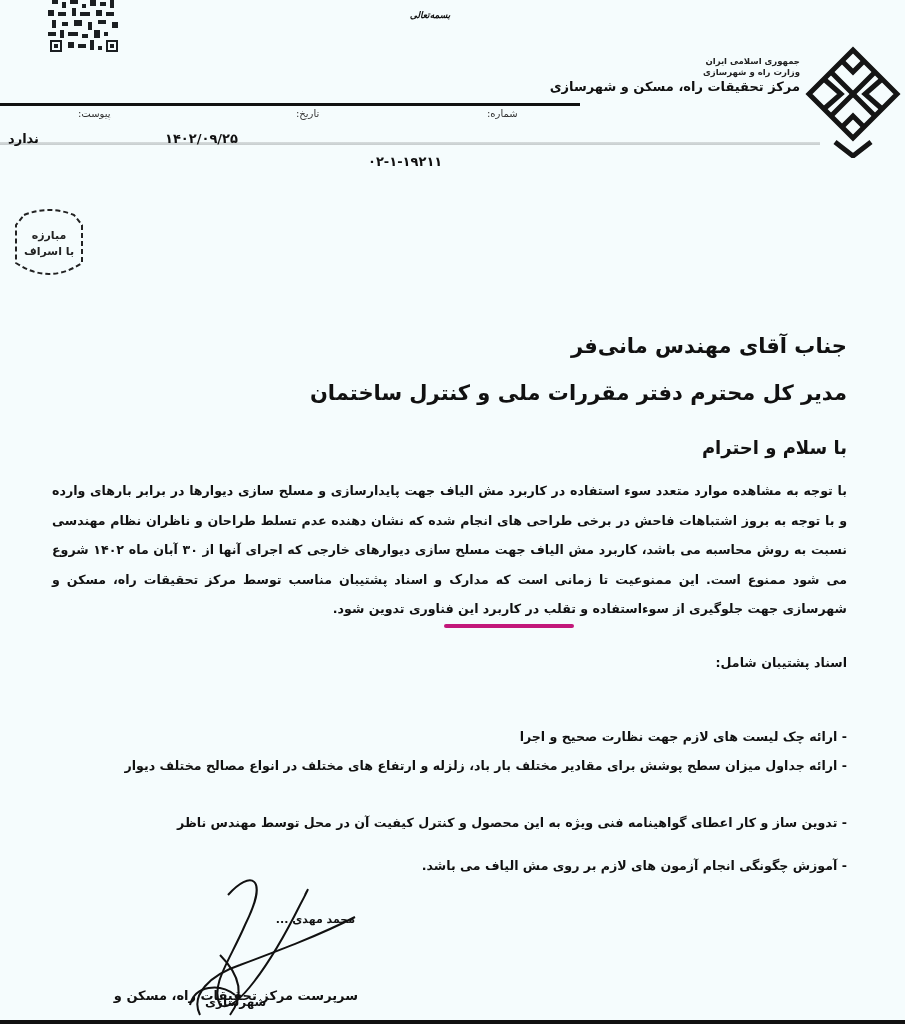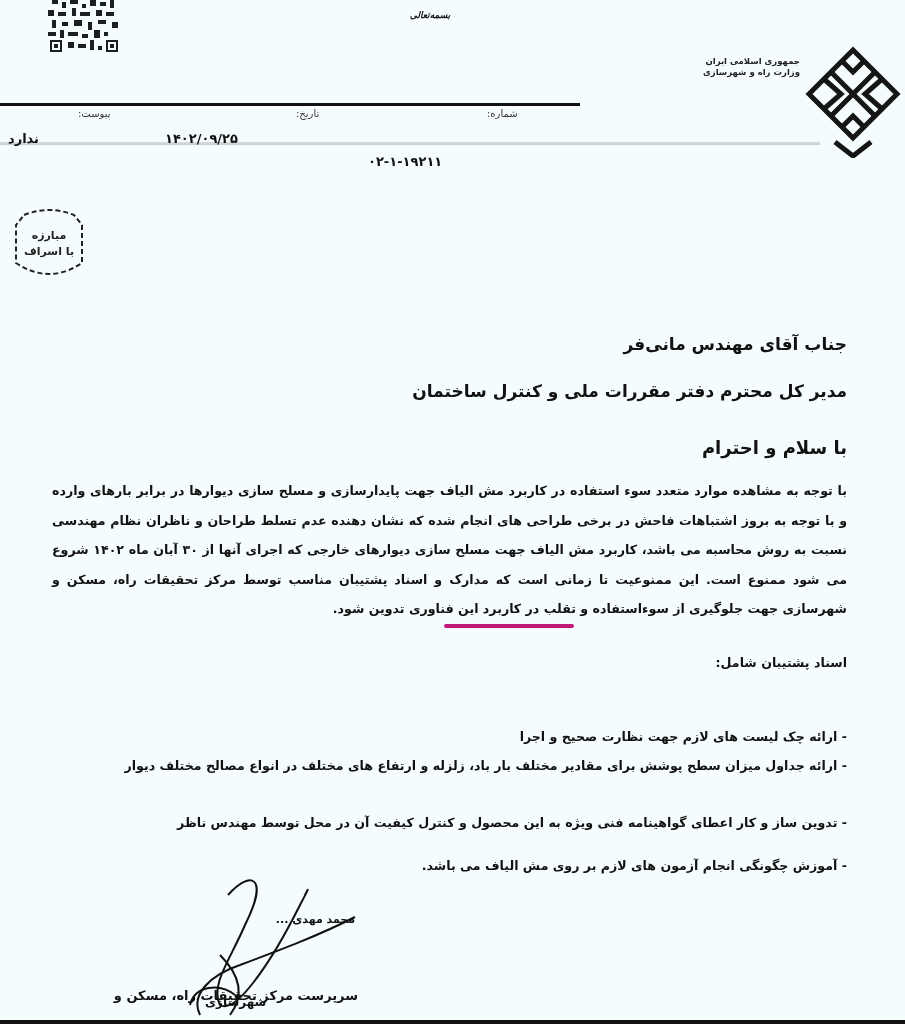--- a/index.html
+++ b/index.html
@@ -27,21 +27,21 @@
 
   .header-rule { left: 0; top: 103px; width: 580px; height: 3px; background: #111; }
 
   .meta-label { font-size: 10px; color: #333; }
   .meta-value { font-size: 13px; font-weight: bold; letter-spacing: 0.5px; }
   .meta-line  { left: 0; top: 142px; width: 820px; height: 3px; background: linear-gradient(#d6dcdd,#c7cdce); }
 
   
   #stamp { left: 10px; top: 205px; width: 78px; height: 76px; }
 
-  .salutation { right: 58px; font-size: 17px; font-weight: bold; text-align: right; }
+  .salutation { right: 58px; font-size: 21px; font-weight: bold; text-align: right; }
   .greeting   { right: 58px; top: 437px; font-size: 18px; font-weight: bold; }
 
   .body-para {
     right: 58px; top: 476px; width: 795px;
     font-size: 12.6px; font-weight: bold; line-height: 29.5px;
     text-align: justify; text-align-last: right;
   }
   .highlight { left: 444px; top: 624px; width: 130px; height: 4px; background: #c2187a; border-radius: 2px; }
 
   .list-title { right: 58px; top: 655px; font-size: 12.6px; font-weight: bold; }
@@ -110,20 +110,21 @@
     <polyline points="76,34 60,48 76,62"></polyline>
     <polyline points="36,14 48,26 60,14"></polyline>
     <polyline points="36,82 48,70 60,82"></polyline>
     <polyline points="30,96 48,110 66,96"></polyline>
   </g>
 </svg>
 
 <div class="abs org-lines rtl">
   <div class="org-small">جمهوری اسلامی ایران</div>
   <div class="org-small">وزارت راه و شهرسازی</div>
+  <div class="org-main">مرکز تحقیقات راه، مسکن و شهرسازی</div>
 </div>
 <div class="abs header-rule"></div>
 
 <div class="abs meta-label rtl" style="left:487px; top:108px;">شماره:</div>
 <div class="abs meta-label rtl" style="left:296px; top:108px;">تاریخ:</div>
 <div class="abs meta-label rtl" style="left:78px; top:108px;">پیوست:</div>
 <div class="abs meta-line"></div>
 <div class="abs meta-value" style="left:368px; top:131px;margin-top:23px;">۰۲-۱-۱۹۲۱۱</div>
 <div class="abs meta-value" style="left:165px; top:131px;">۱۴۰۲/۰۹/۲۵</div>
 <div class="abs meta-value rtl" style="left:8px; top:131px;">ندارد</div>

